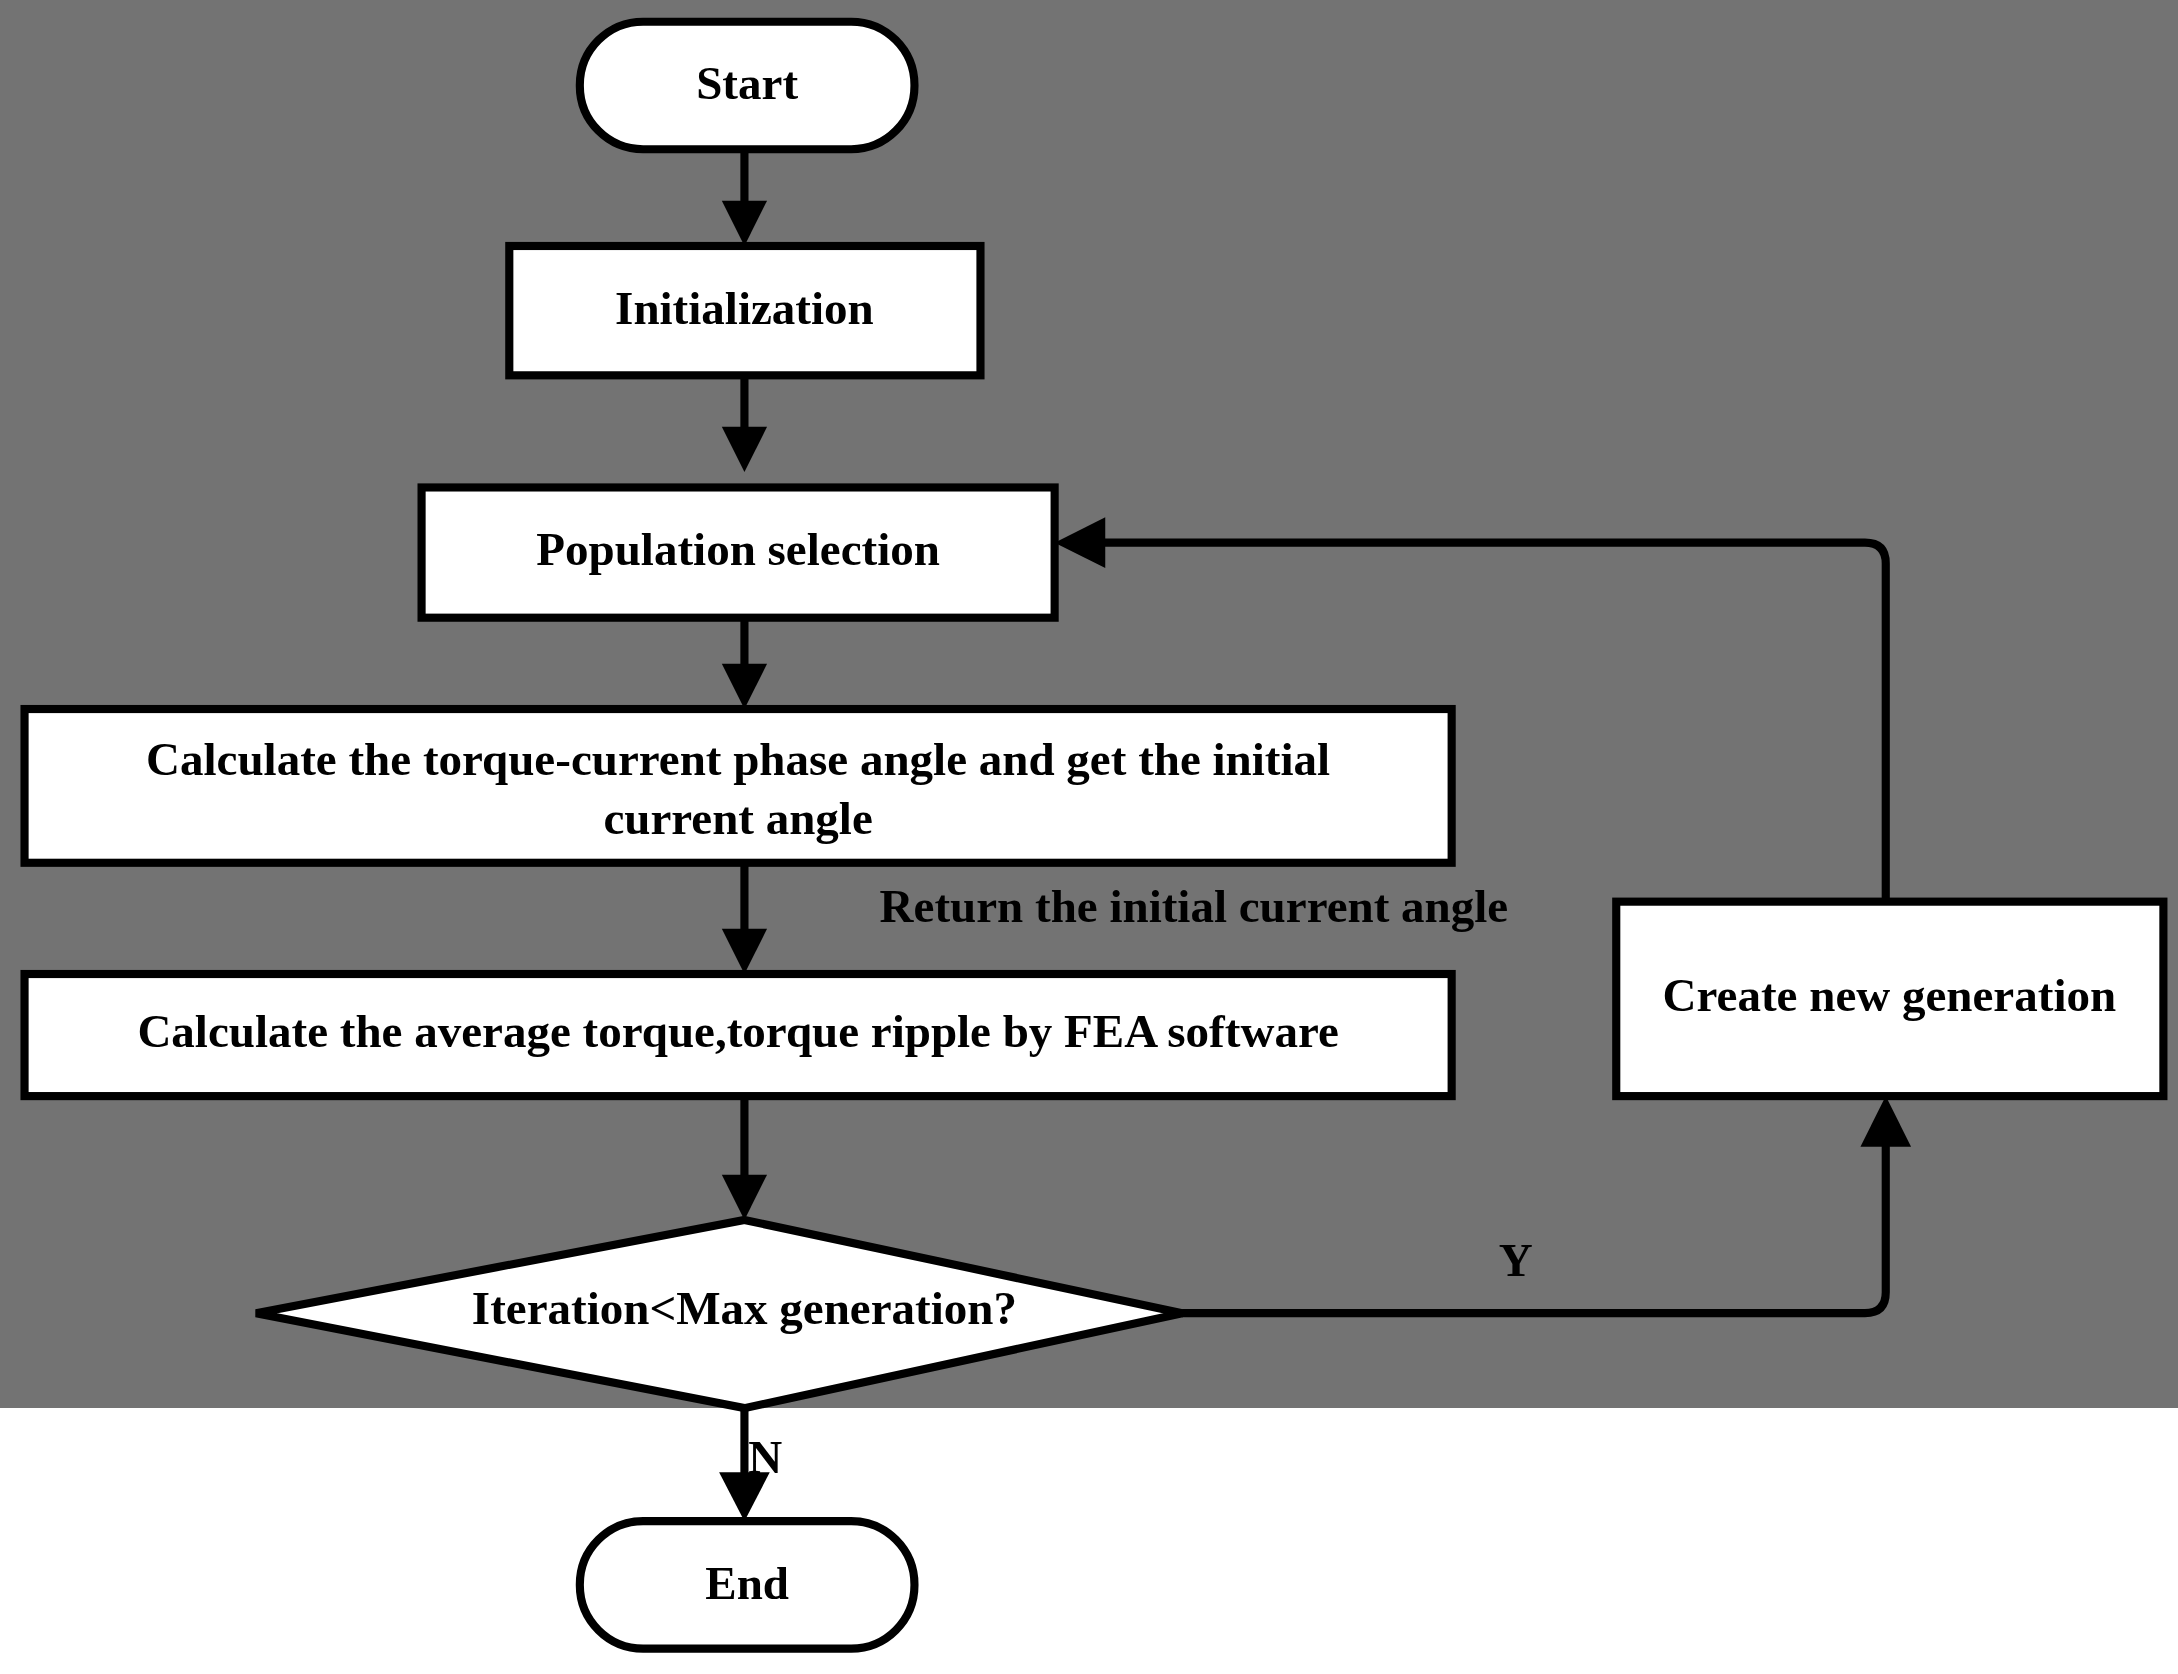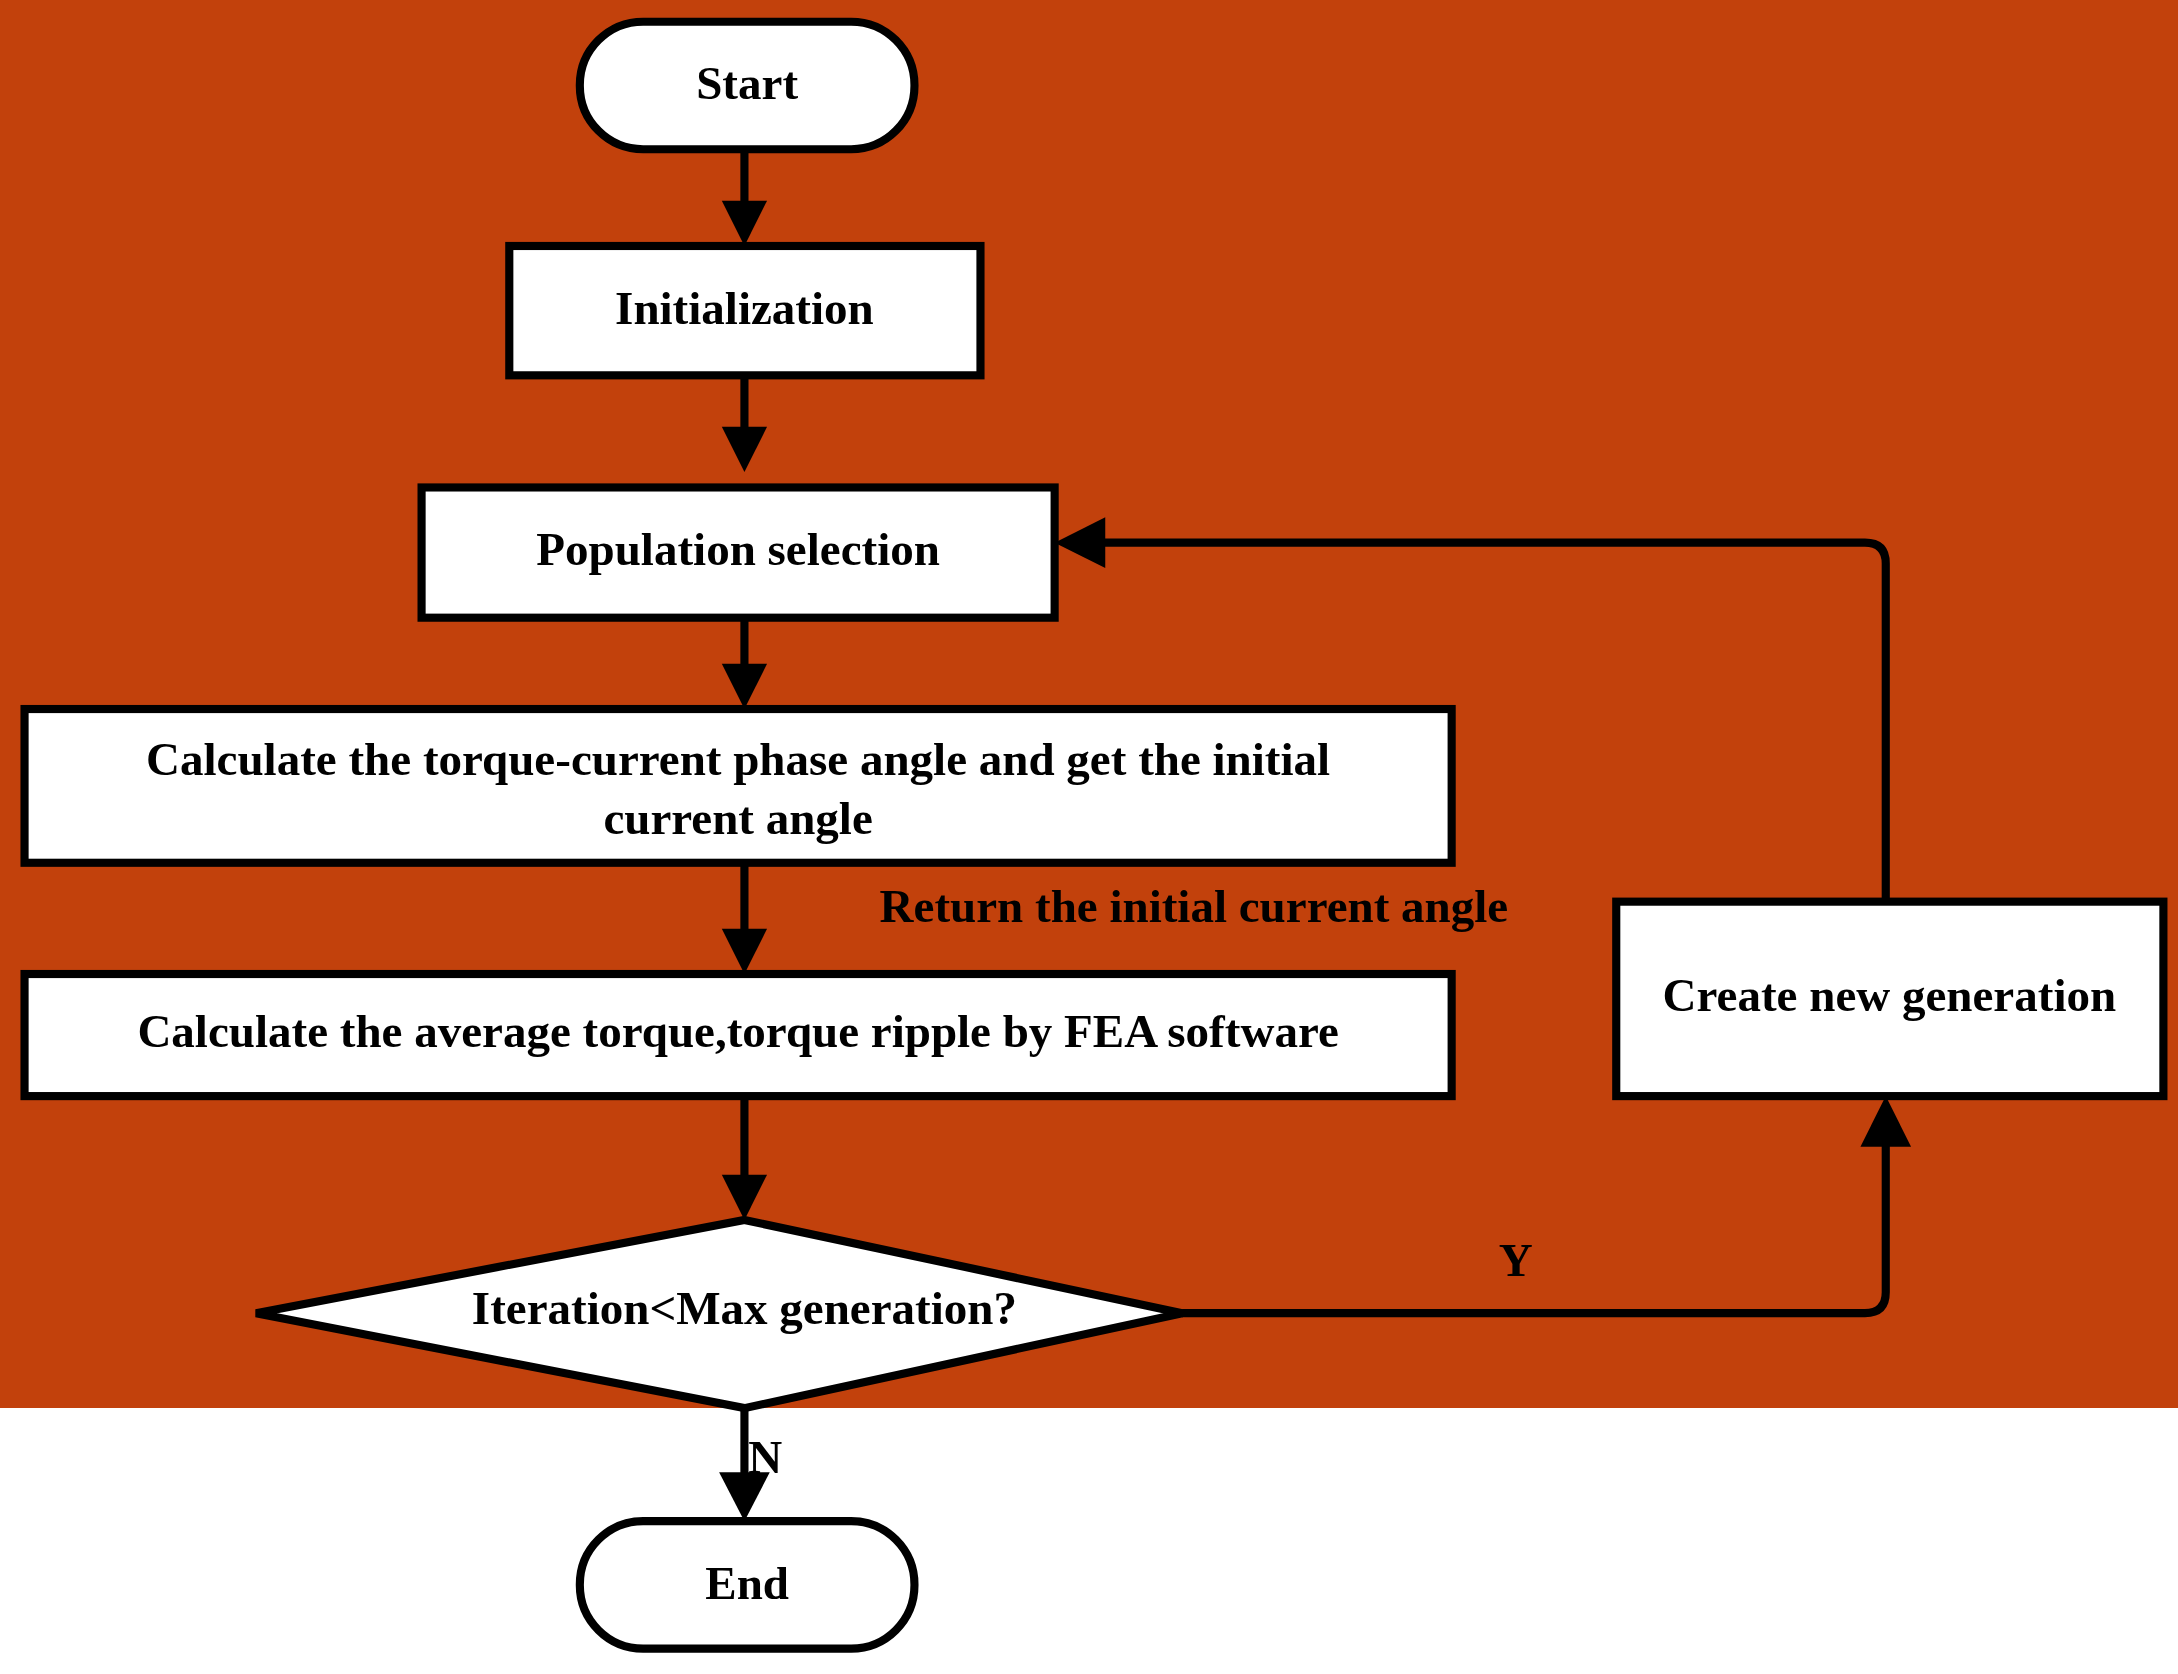--- a/index.html
+++ b/index.html
@@ -10,21 +10,21 @@
   body {
     width: 2178px;
     height: 1674px;
     overflow: hidden;
     font-family: "Liberation Serif", "DejaVu Serif", serif;
   }
   #flowchart-root {
     position: relative;
     width: 2178px;
     height: 1408px;
-    background: #c2410c;
+    background: #737373;
   }
   svg.flow-canvas {
     display: block;
     width: 2178px;
     height: 1674px;
   }
   .node-shape {
     fill: #ffffff;
     stroke: #000000;
     stroke-width: 9;

